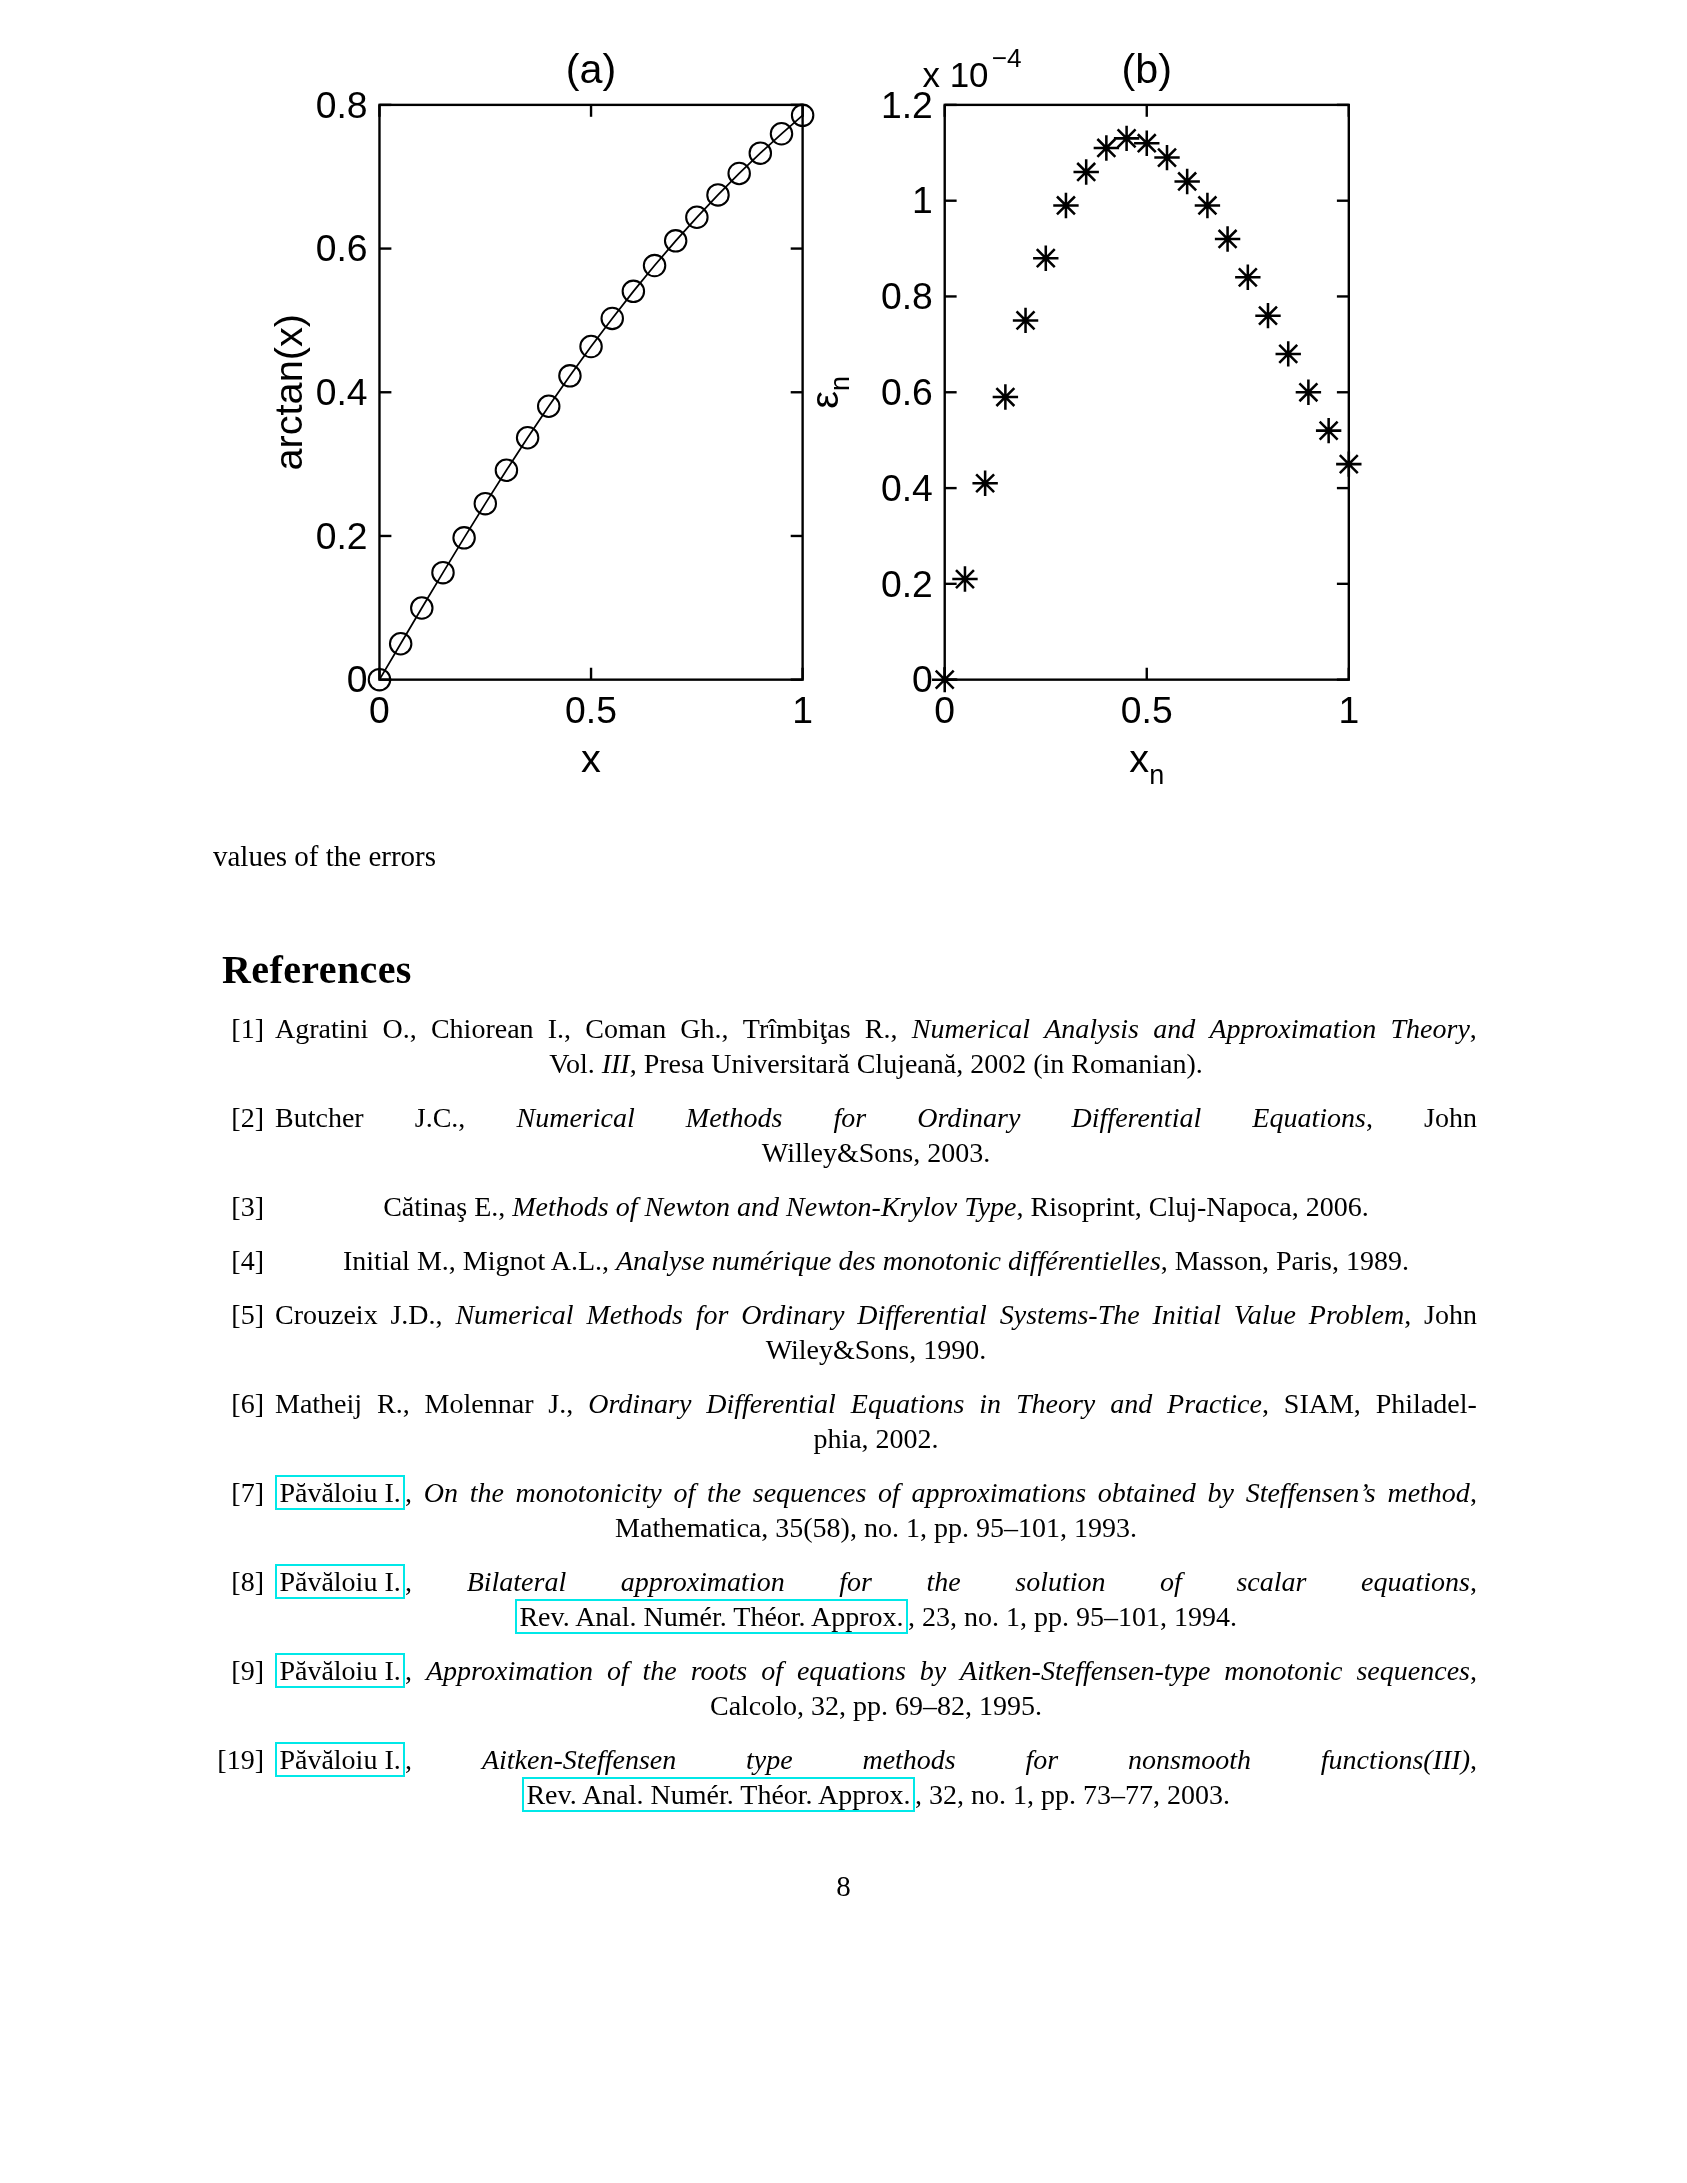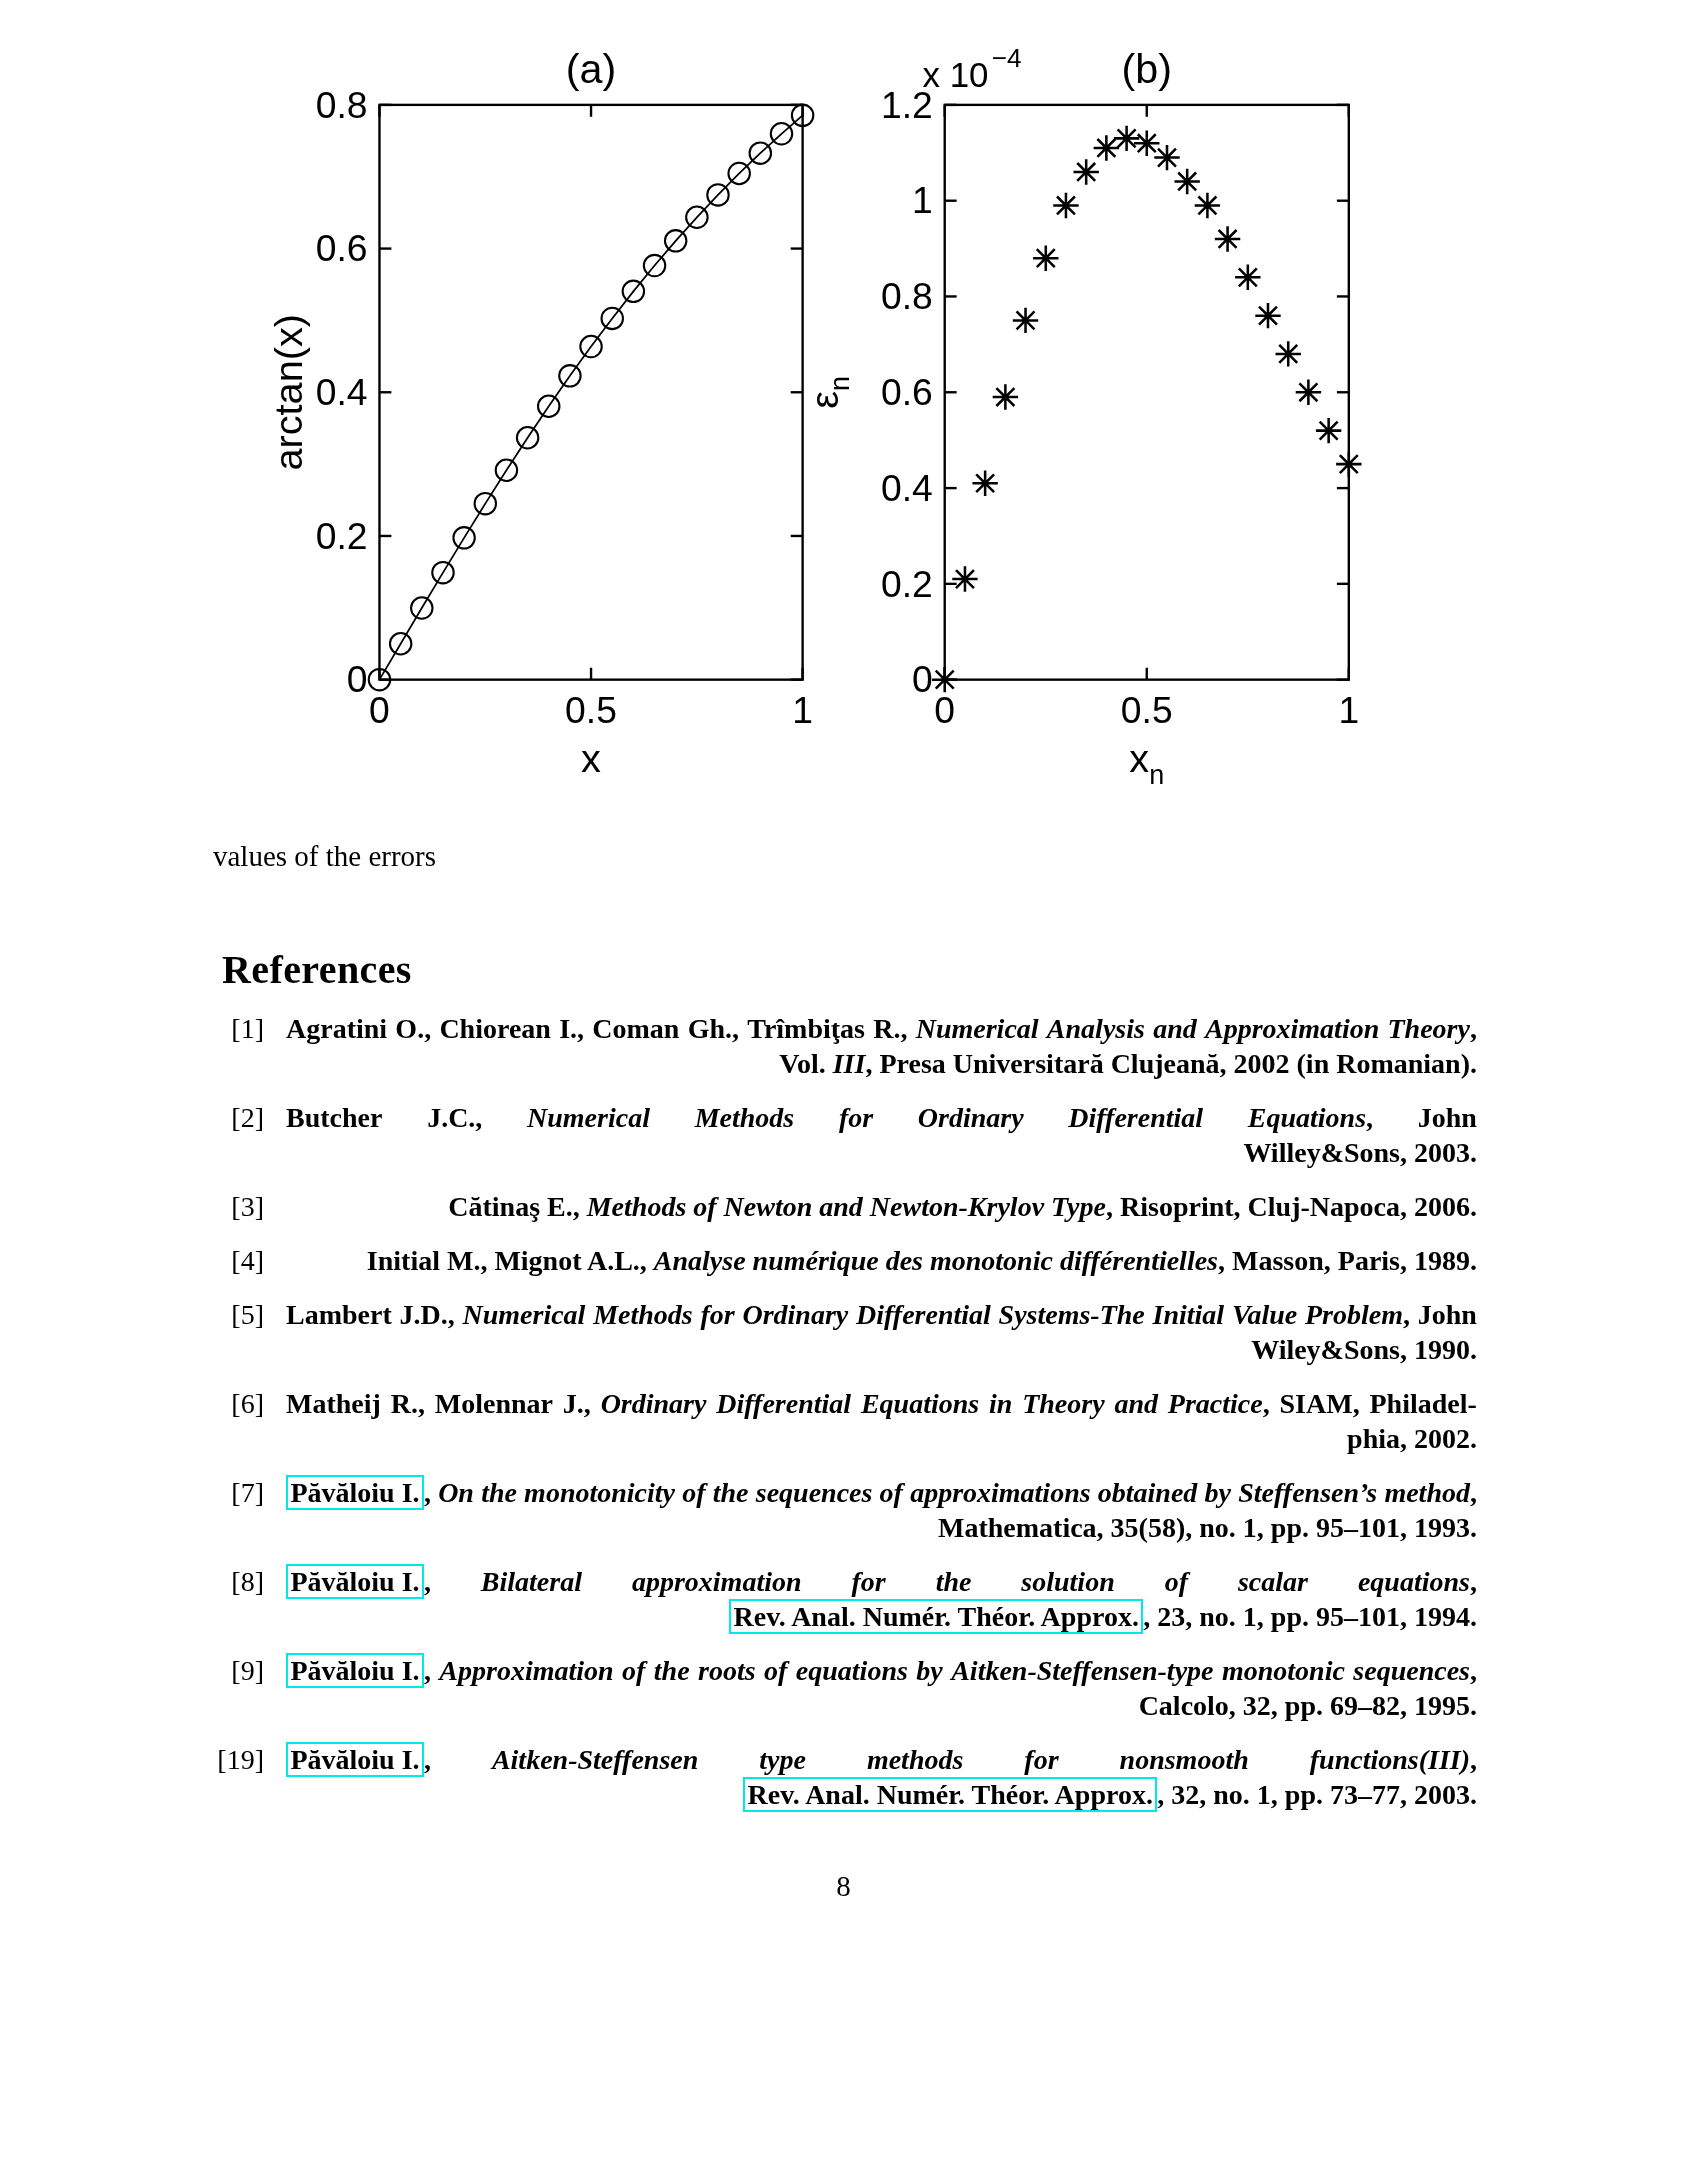--- a/index.html
+++ b/index.html
@@ -23,21 +23,21 @@
     position:absolute; left:222px; top:946px; margin:0;
     font-size:40px; font-weight:bold; letter-spacing:0.4px;
   }
   .refs-list {
     position:absolute; left:213px; top:1011px; width:1264px;
     font-size:28px; line-height:35px;
   }
   .ref-item { display:flex; align-items:flex-start; margin-top:19px; }
   .ref-item:first-child { margin-top:0; }
   .ref-label { width:51px; min-width:51px; text-align:right; }
-  .ref-text { flex:1; margin-left:22px; text-align:right;font-weight:bold; }
+  .ref-text { flex:1; margin-left:11px; text-align:center; }
   .ref-line { min-height:35px; }
   .ref-line.stretch { display:flex; justify-content:space-between; }
   .ref-line.stretch .word { white-space:nowrap; }
   .seg-i { font-style:italic; }
   .seg-b {
     border:2.4px solid var(--linkbox,#00e8e8);
     padding:0 2.4px; font-style:normal;
   }
   .page-number {
     position:absolute; left:0; top:1870px; width:1687px;
@@ -220,21 +220,21 @@
       <div class="ref-item">
         <span class="ref-label">[4]</span>
         <div class="ref-text">
           <div class="ref-line"><span>Initial M., Mignot A.L., </span><span class="seg-i">Analyse numérique des monotonic différentielles</span><span>, Masson, Paris, 1989.</span></div>
         </div>
       </div>
       <div class="ref-item">
         <span class="ref-label">[5]</span>
         <div class="ref-text">
           <div class="ref-line stretch">
-            <span class="word"><span>Lambert</span></span>
+            <span class="word"><span>Crouzeix</span></span>
             <span class="word"><span>J.D.,</span></span>
             <span class="word"><span class="seg-i">Numerical</span></span>
             <span class="word"><span class="seg-i">Methods</span></span>
             <span class="word"><span class="seg-i">for</span></span>
             <span class="word"><span class="seg-i">Ordinary</span></span>
             <span class="word"><span class="seg-i">Differential</span></span>
             <span class="word"><span class="seg-i">Systems-The</span></span>
             <span class="word"><span class="seg-i">Initial</span></span>
             <span class="word"><span class="seg-i">Value</span></span>
             <span class="word"><span class="seg-i">Problem</span><span>,</span></span>

